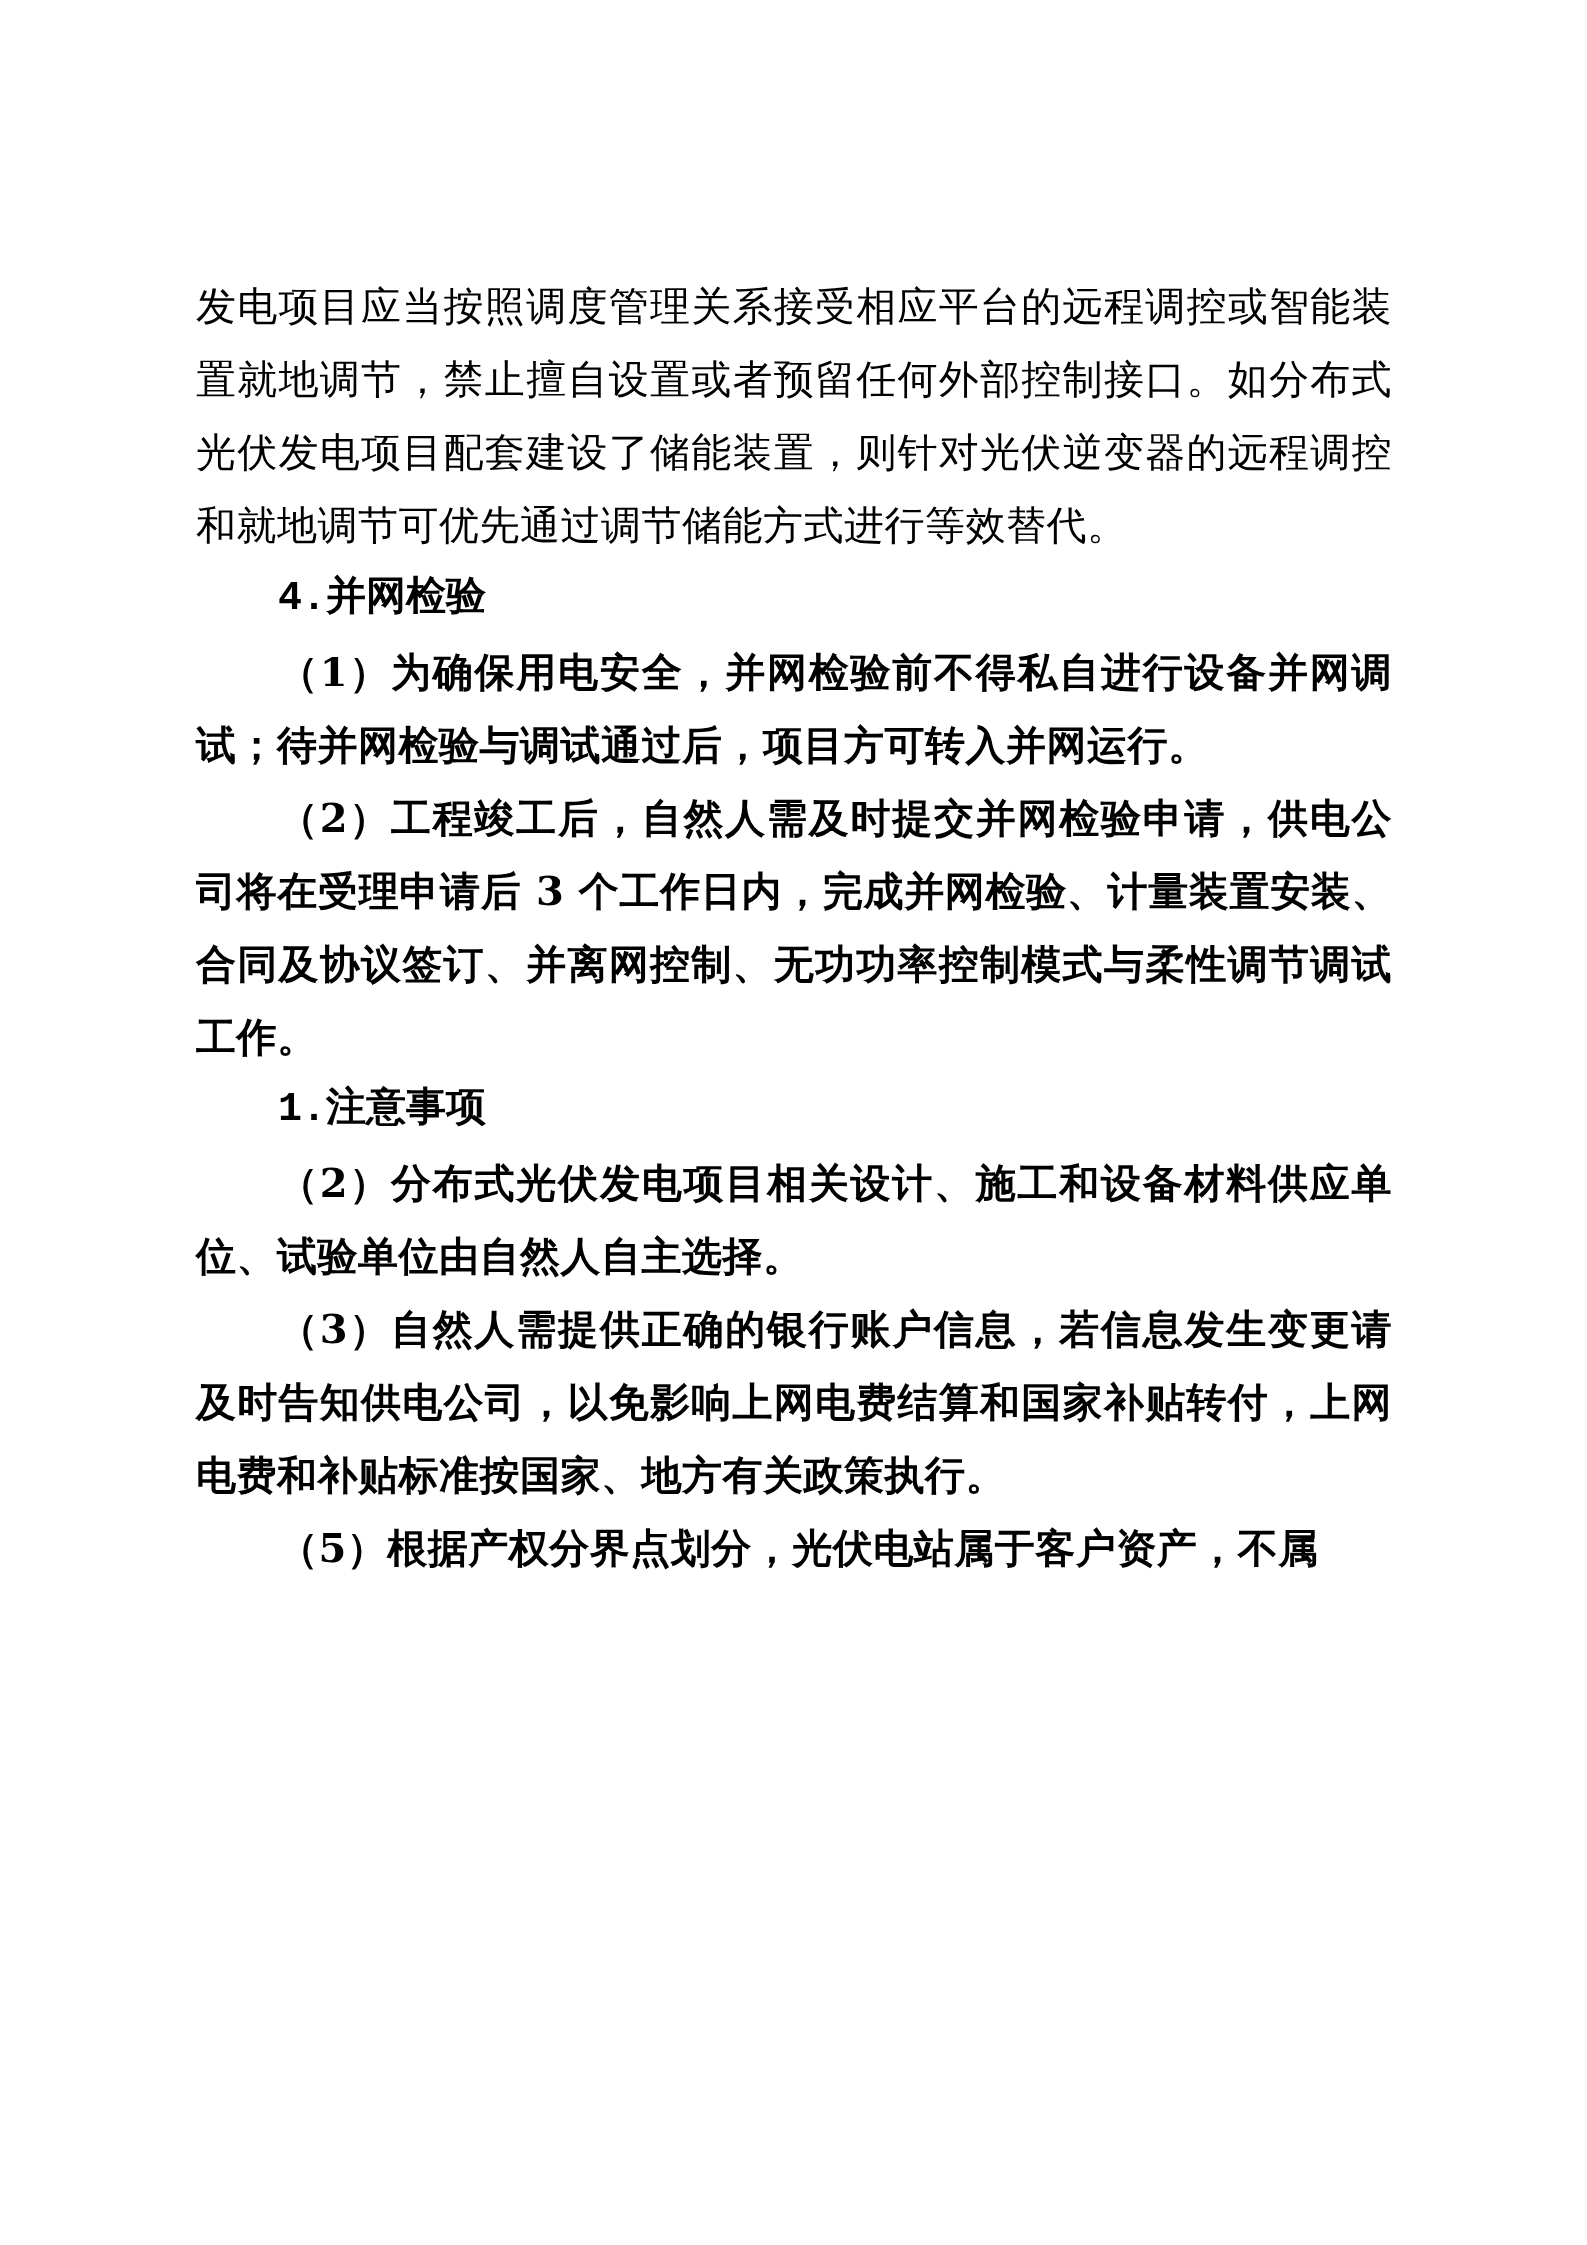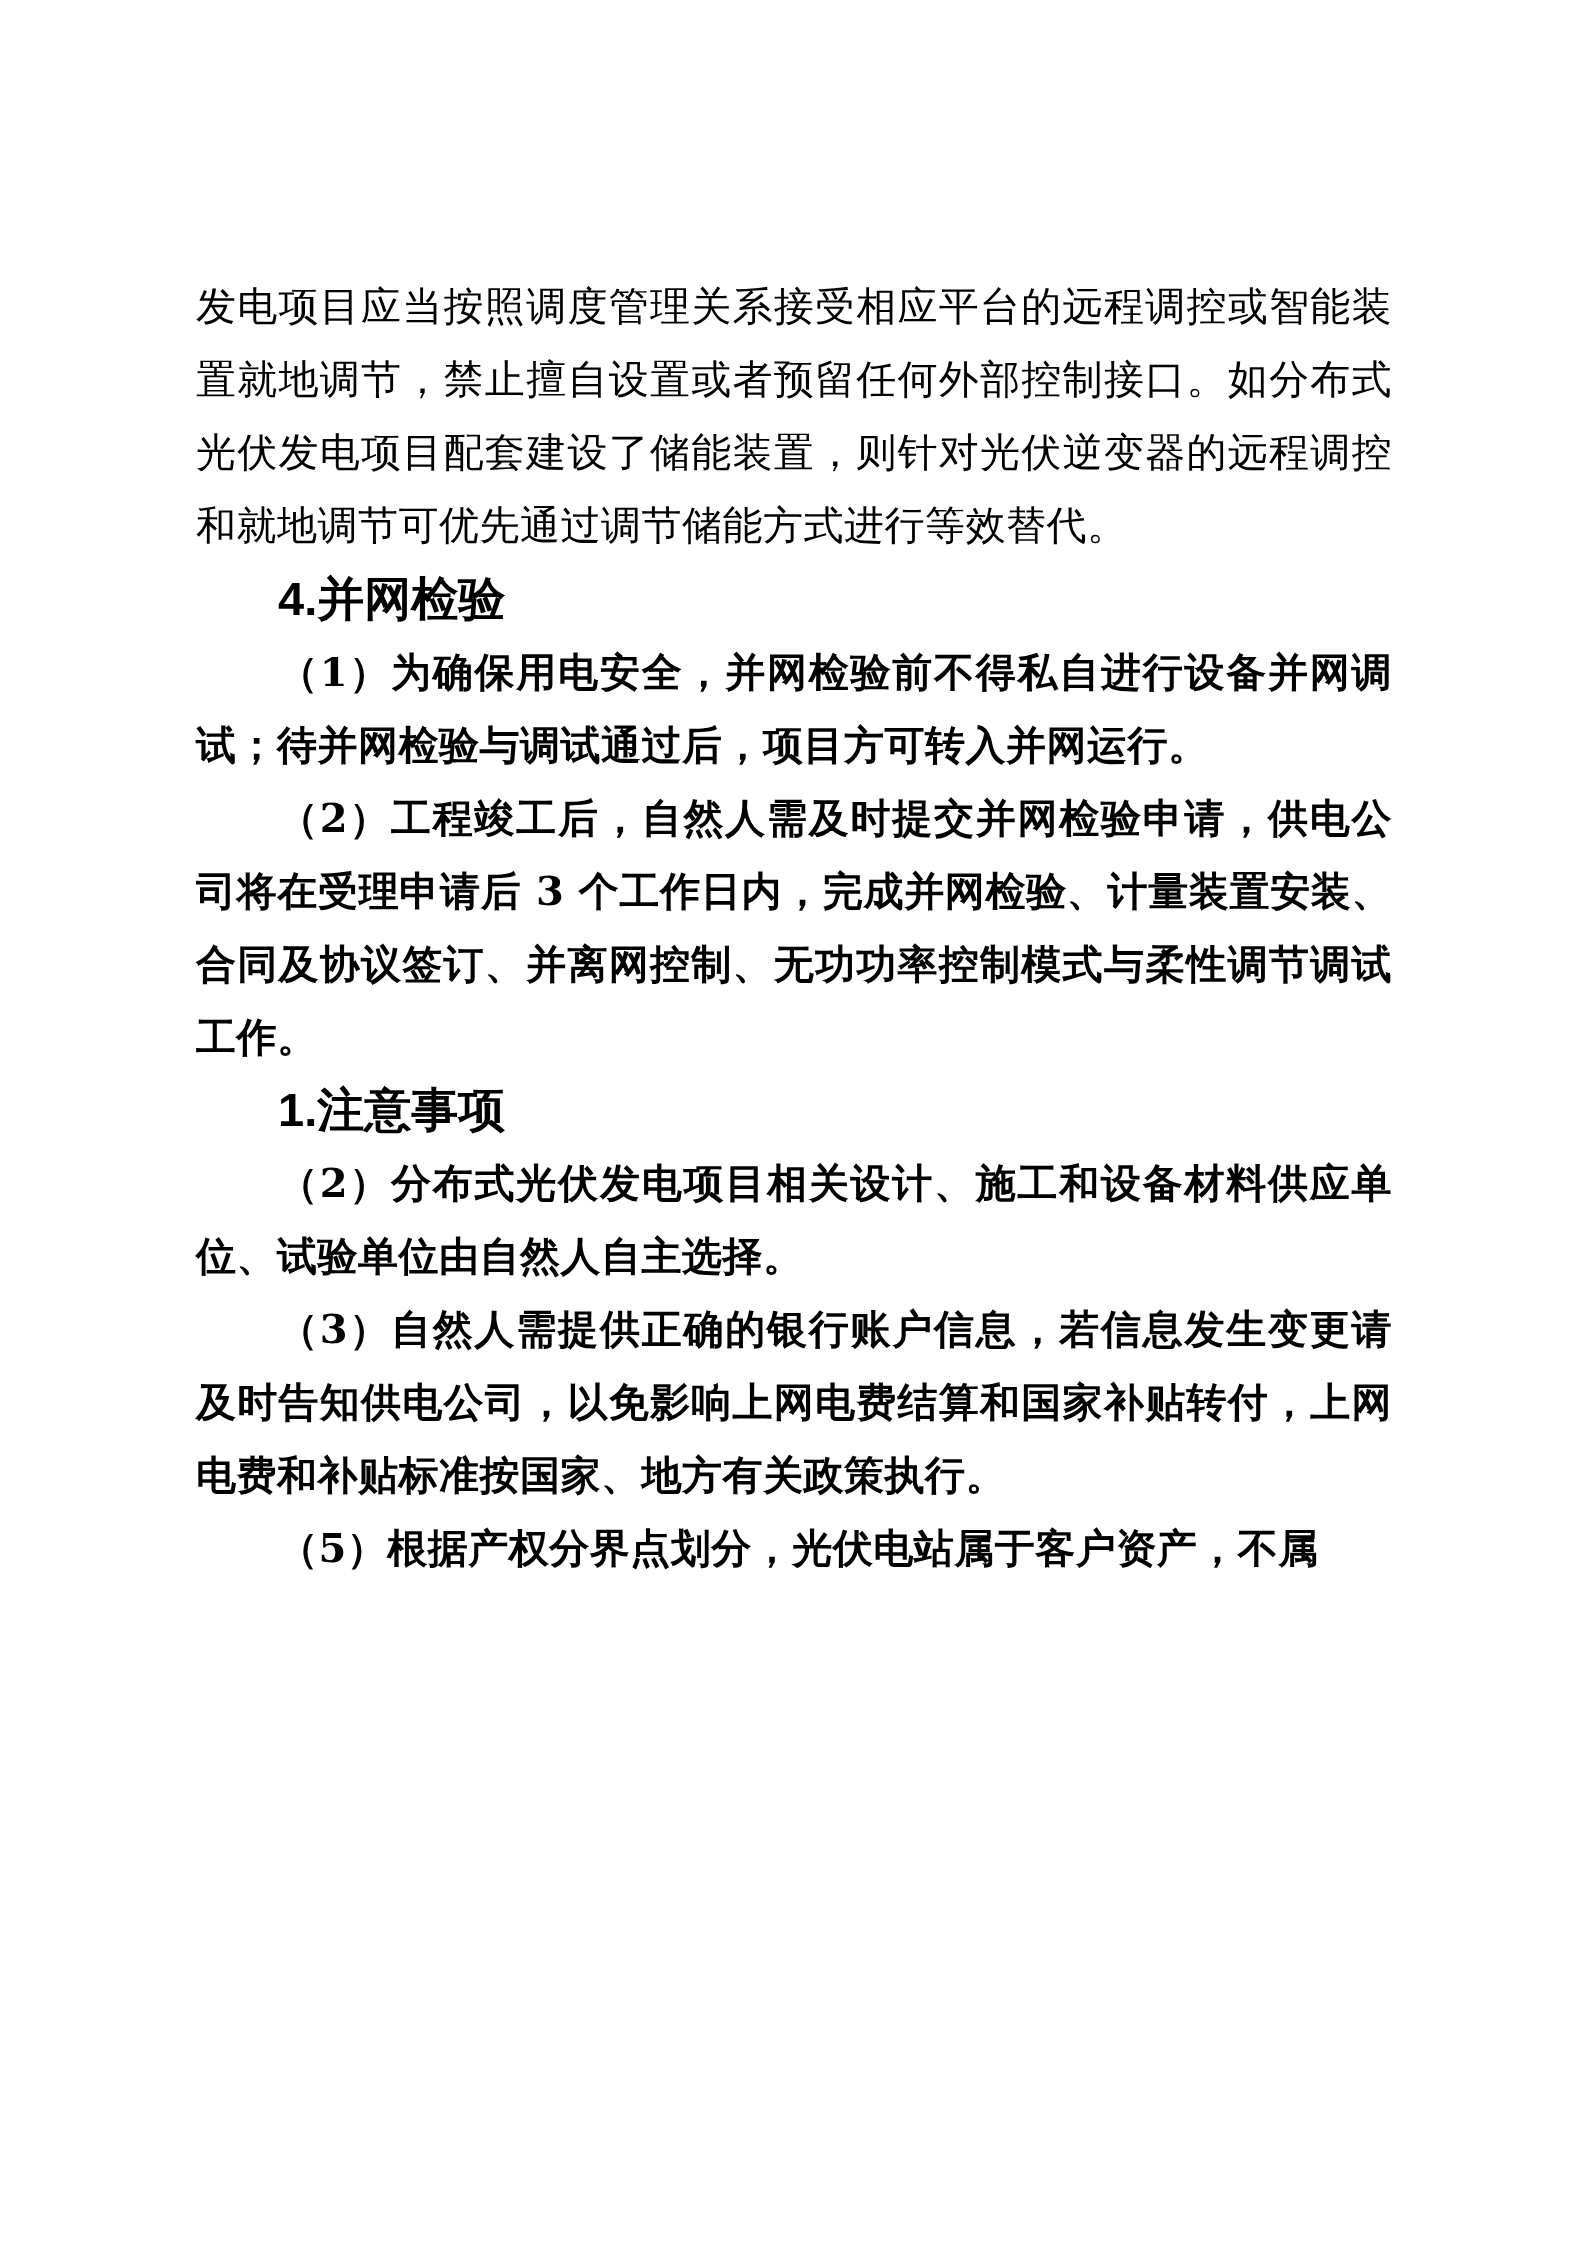--- a/index.html
+++ b/index.html
@@ -31,25 +31,25 @@
     text-justify: inter-ideograph;
     letter-spacing: 0.5px;
     font-family: "DejaVu Serif", "Liberation Serif", serif;
   }
   p.indent {
     text-indent: 82px;
     font-weight: bold;
   }
   p.heading {
     margin: 0;
-    font-size: 47px;
+    font-size: 40px;
     line-height: 73px;
     font-weight: bold;
     text-indent: 82px;
-    font-family: Liberation Sans, sans-serif;
+    font-family: Liberation Mono, monospace;
   }
   .pagenum {
     position: absolute;
     left: 0;
     right: 0;
     top: 2055px;
     text-align: right;
     font-size: 36px;
     letter-spacing: 6px;
     font-family: "DejaVu Serif", "Liberation Serif", serif;

